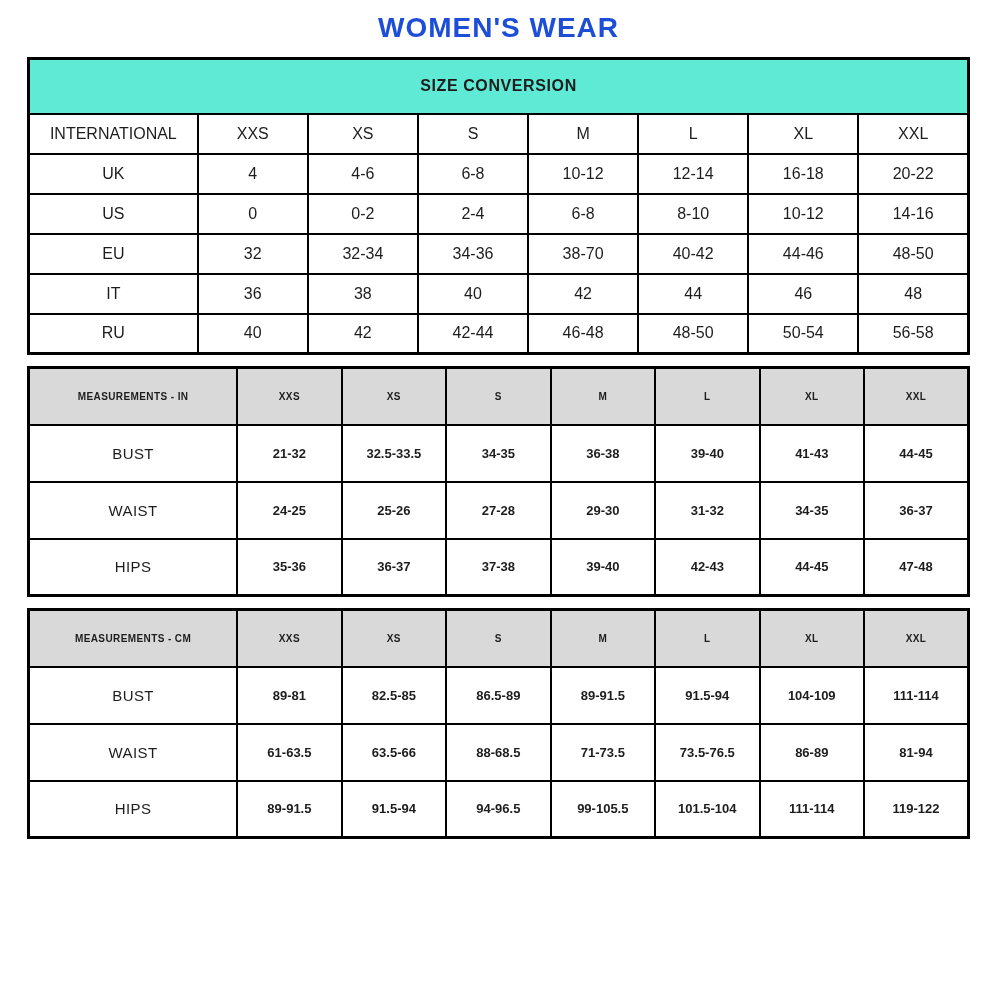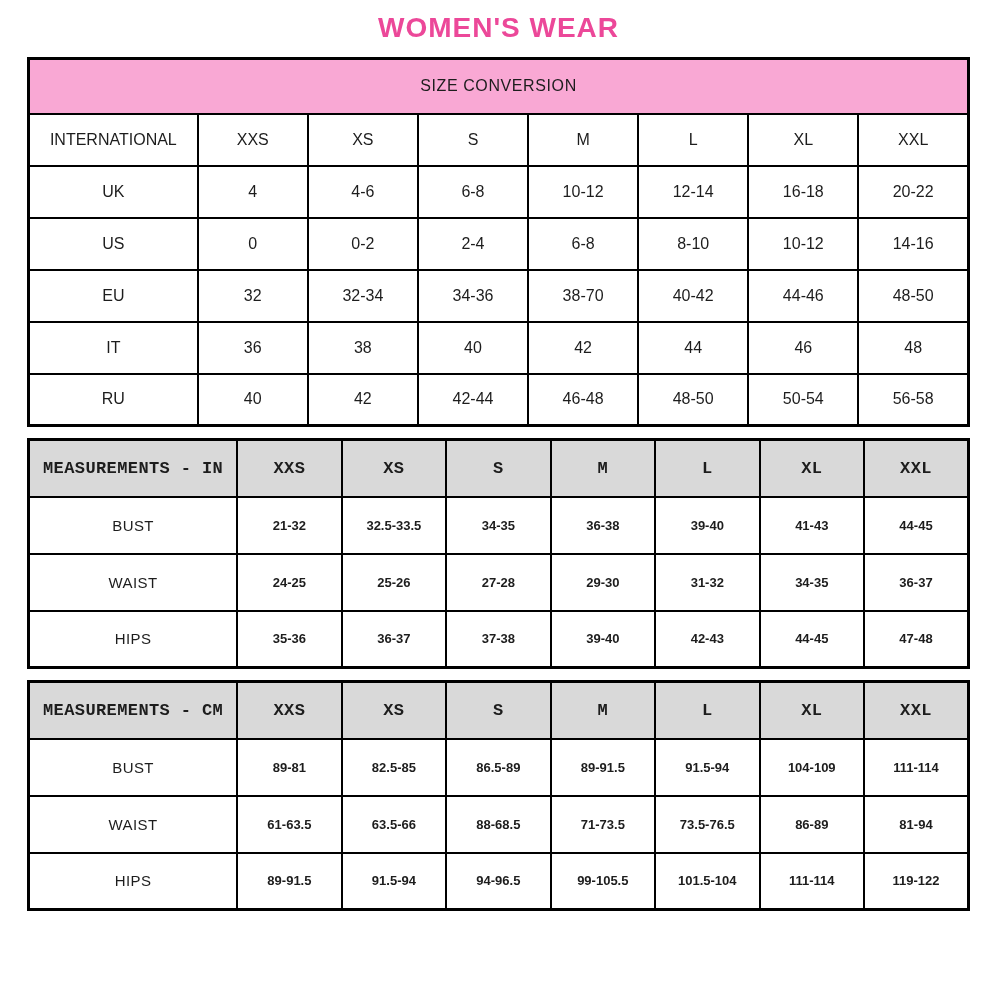--- a/index.html
+++ b/index.html
@@ -10,61 +10,60 @@
     -webkit-font-smoothing: antialiased;
   }
   .page { width: 1000px; height: 1000px; padding: 10px 30px 0 27px; }
 
   h1.title {
     text-align: center;
     font-size: 28px;
     font-weight: 700;
     letter-spacing: 1px;
     margin: 2px 0 13px 0;
-    color: #ec4899;
+    color: #1d4ed8;
   }
 
   table.tbl {
     border-collapse: collapse;
     width: 100%;
     table-layout: fixed;
     border: 3px solid #000;
     background: #ffffff;
   }
   .tbl th, .tbl td {
     border: 2px solid #000;
     text-align: center;
     vertical-align: middle;
     padding: 0 4px;
     overflow: hidden;
     white-space: nowrap;
   }
 
   
-  .conv tr { height: 52px; }
+  .conv tr { height: 40px; }
   .conv tr.band-row { height: 55px; }
   .conv .band-cell {
-    background: #f9a8d4;
-    font-weight: 400;
+    background: #5eead4;
+    font-weight: 700;
     font-size: 16px;
     letter-spacing: 0.6px;
   }
   .conv .hdr  { font-weight: 400; font-size: 16px; background: #ffffff; }
   .conv .lbl  { font-weight: 400; font-size: 16px; }
   .conv .val  { font-weight: 400; font-size: 16px; }
 
   
   .meas { margin-top: 11px; }
   .meas tr { height: 57px; }
   .meas th {
     background: #d9d9d9;
     font-weight: 700;
-    font-size: 17px;
+    font-size: 10px;
     letter-spacing: 0.4px;
-    font-family: Liberation Mono, monospace;
   }
   .meas .lbl { font-weight: 400; font-size: 15px; letter-spacing: 0.4px; }
   .meas .val { font-weight: 700; font-size: 13px; }
 </style>
 </head>
 <body>
 
 <div class="page">
 
   <h1 class="title">WOMEN'S WEAR</h1>

